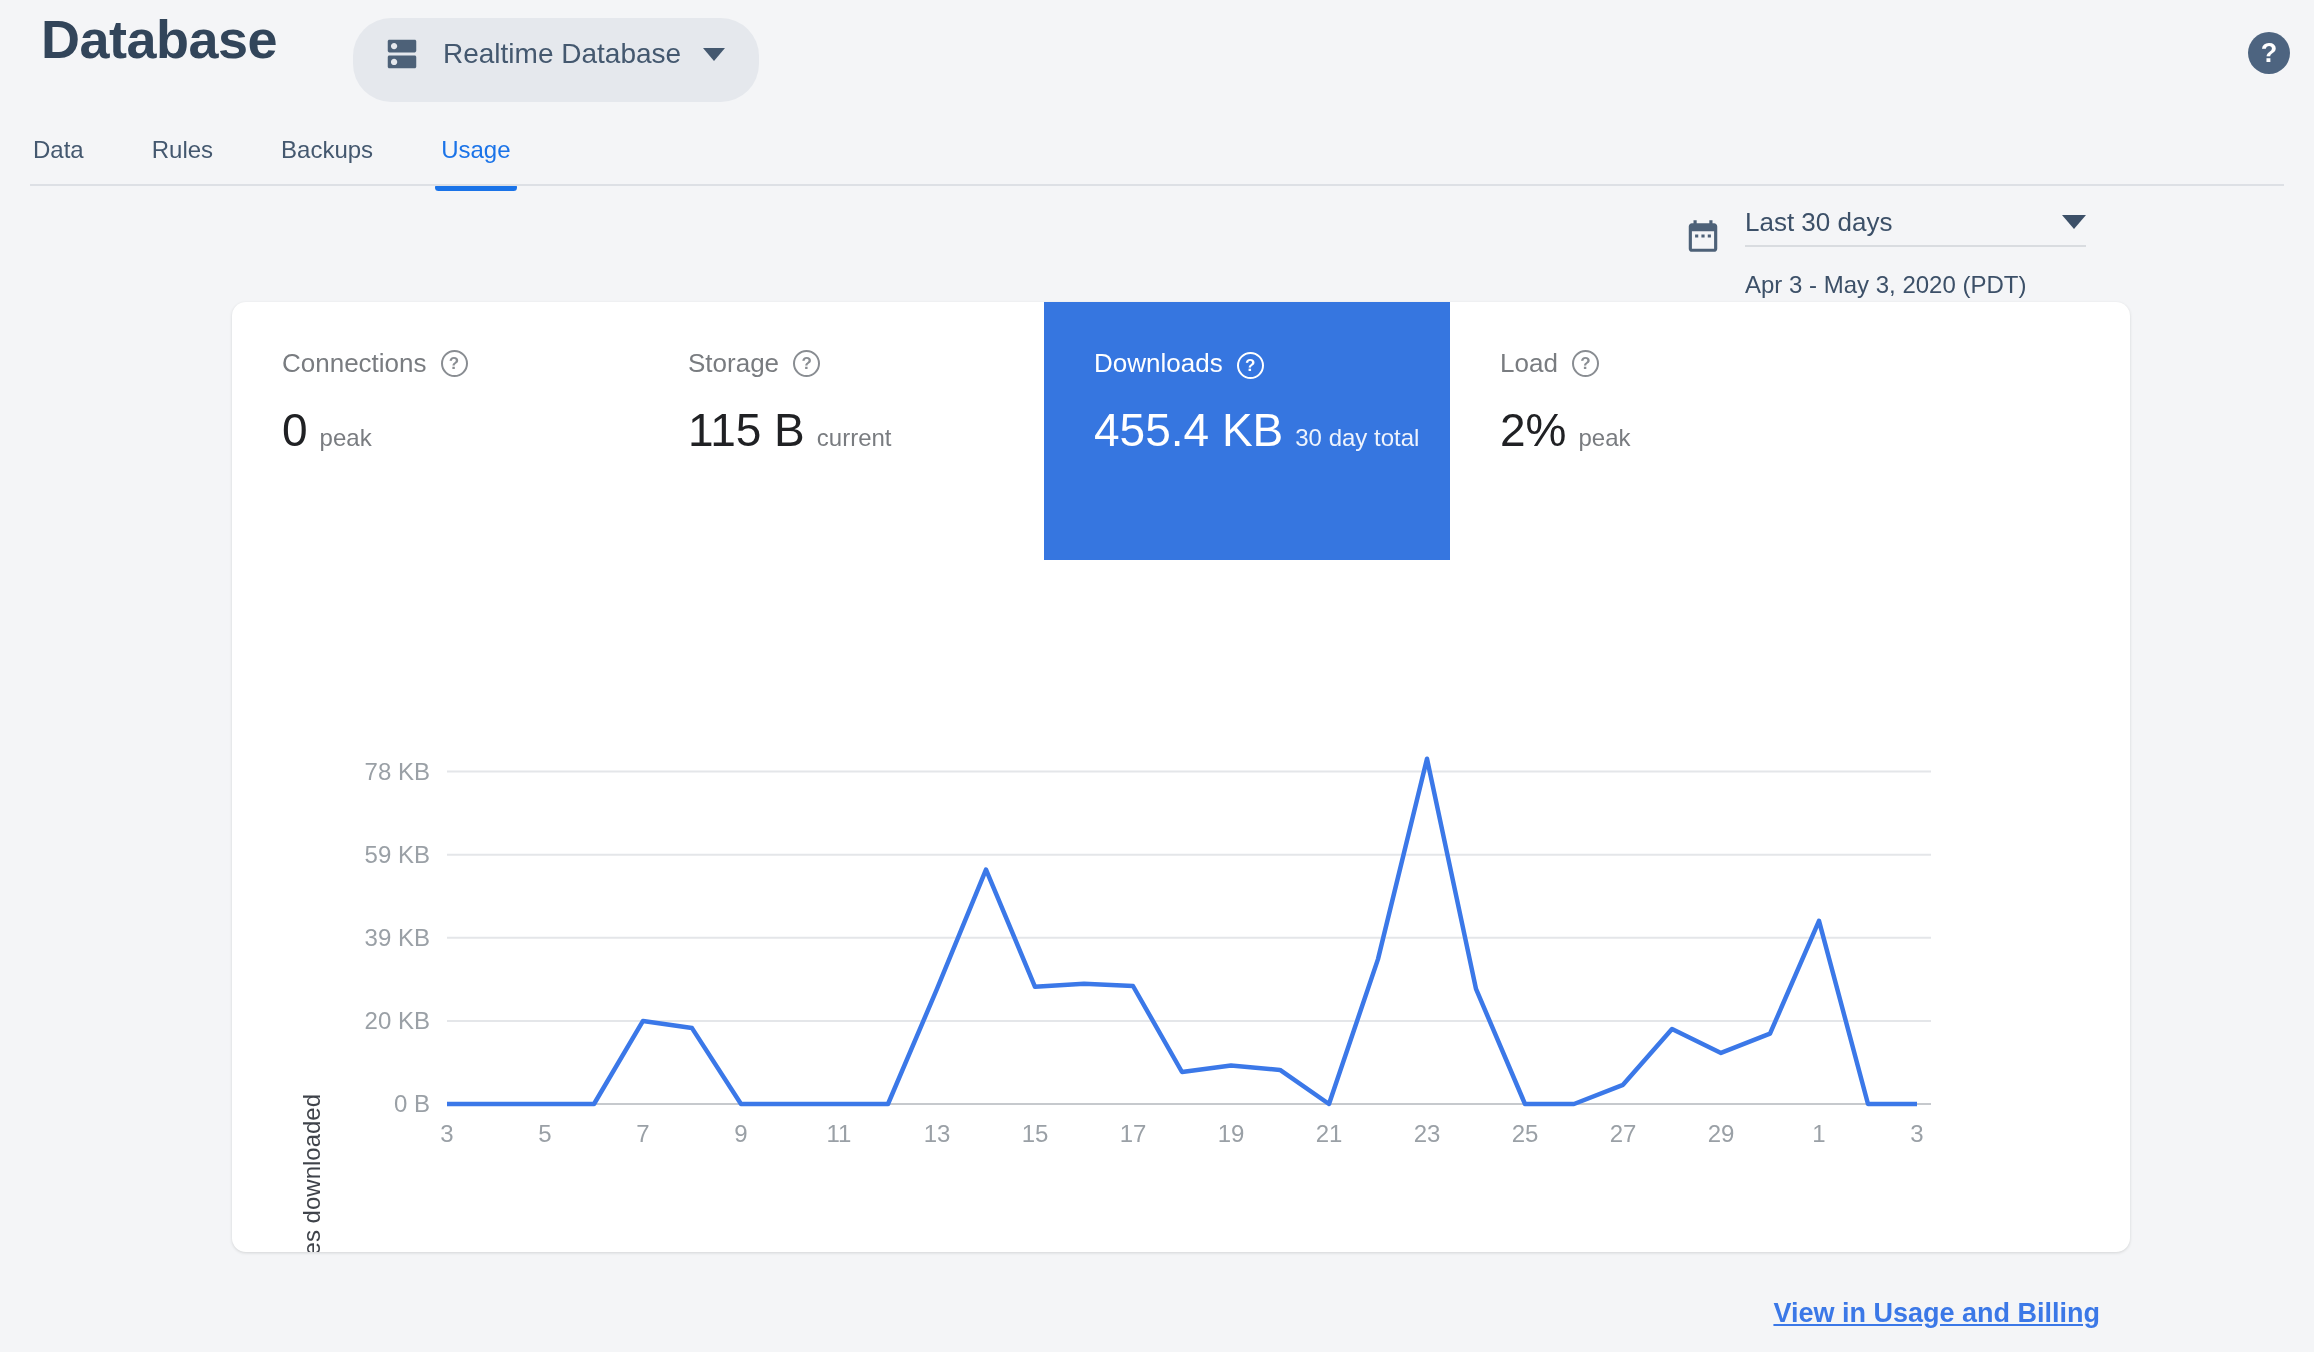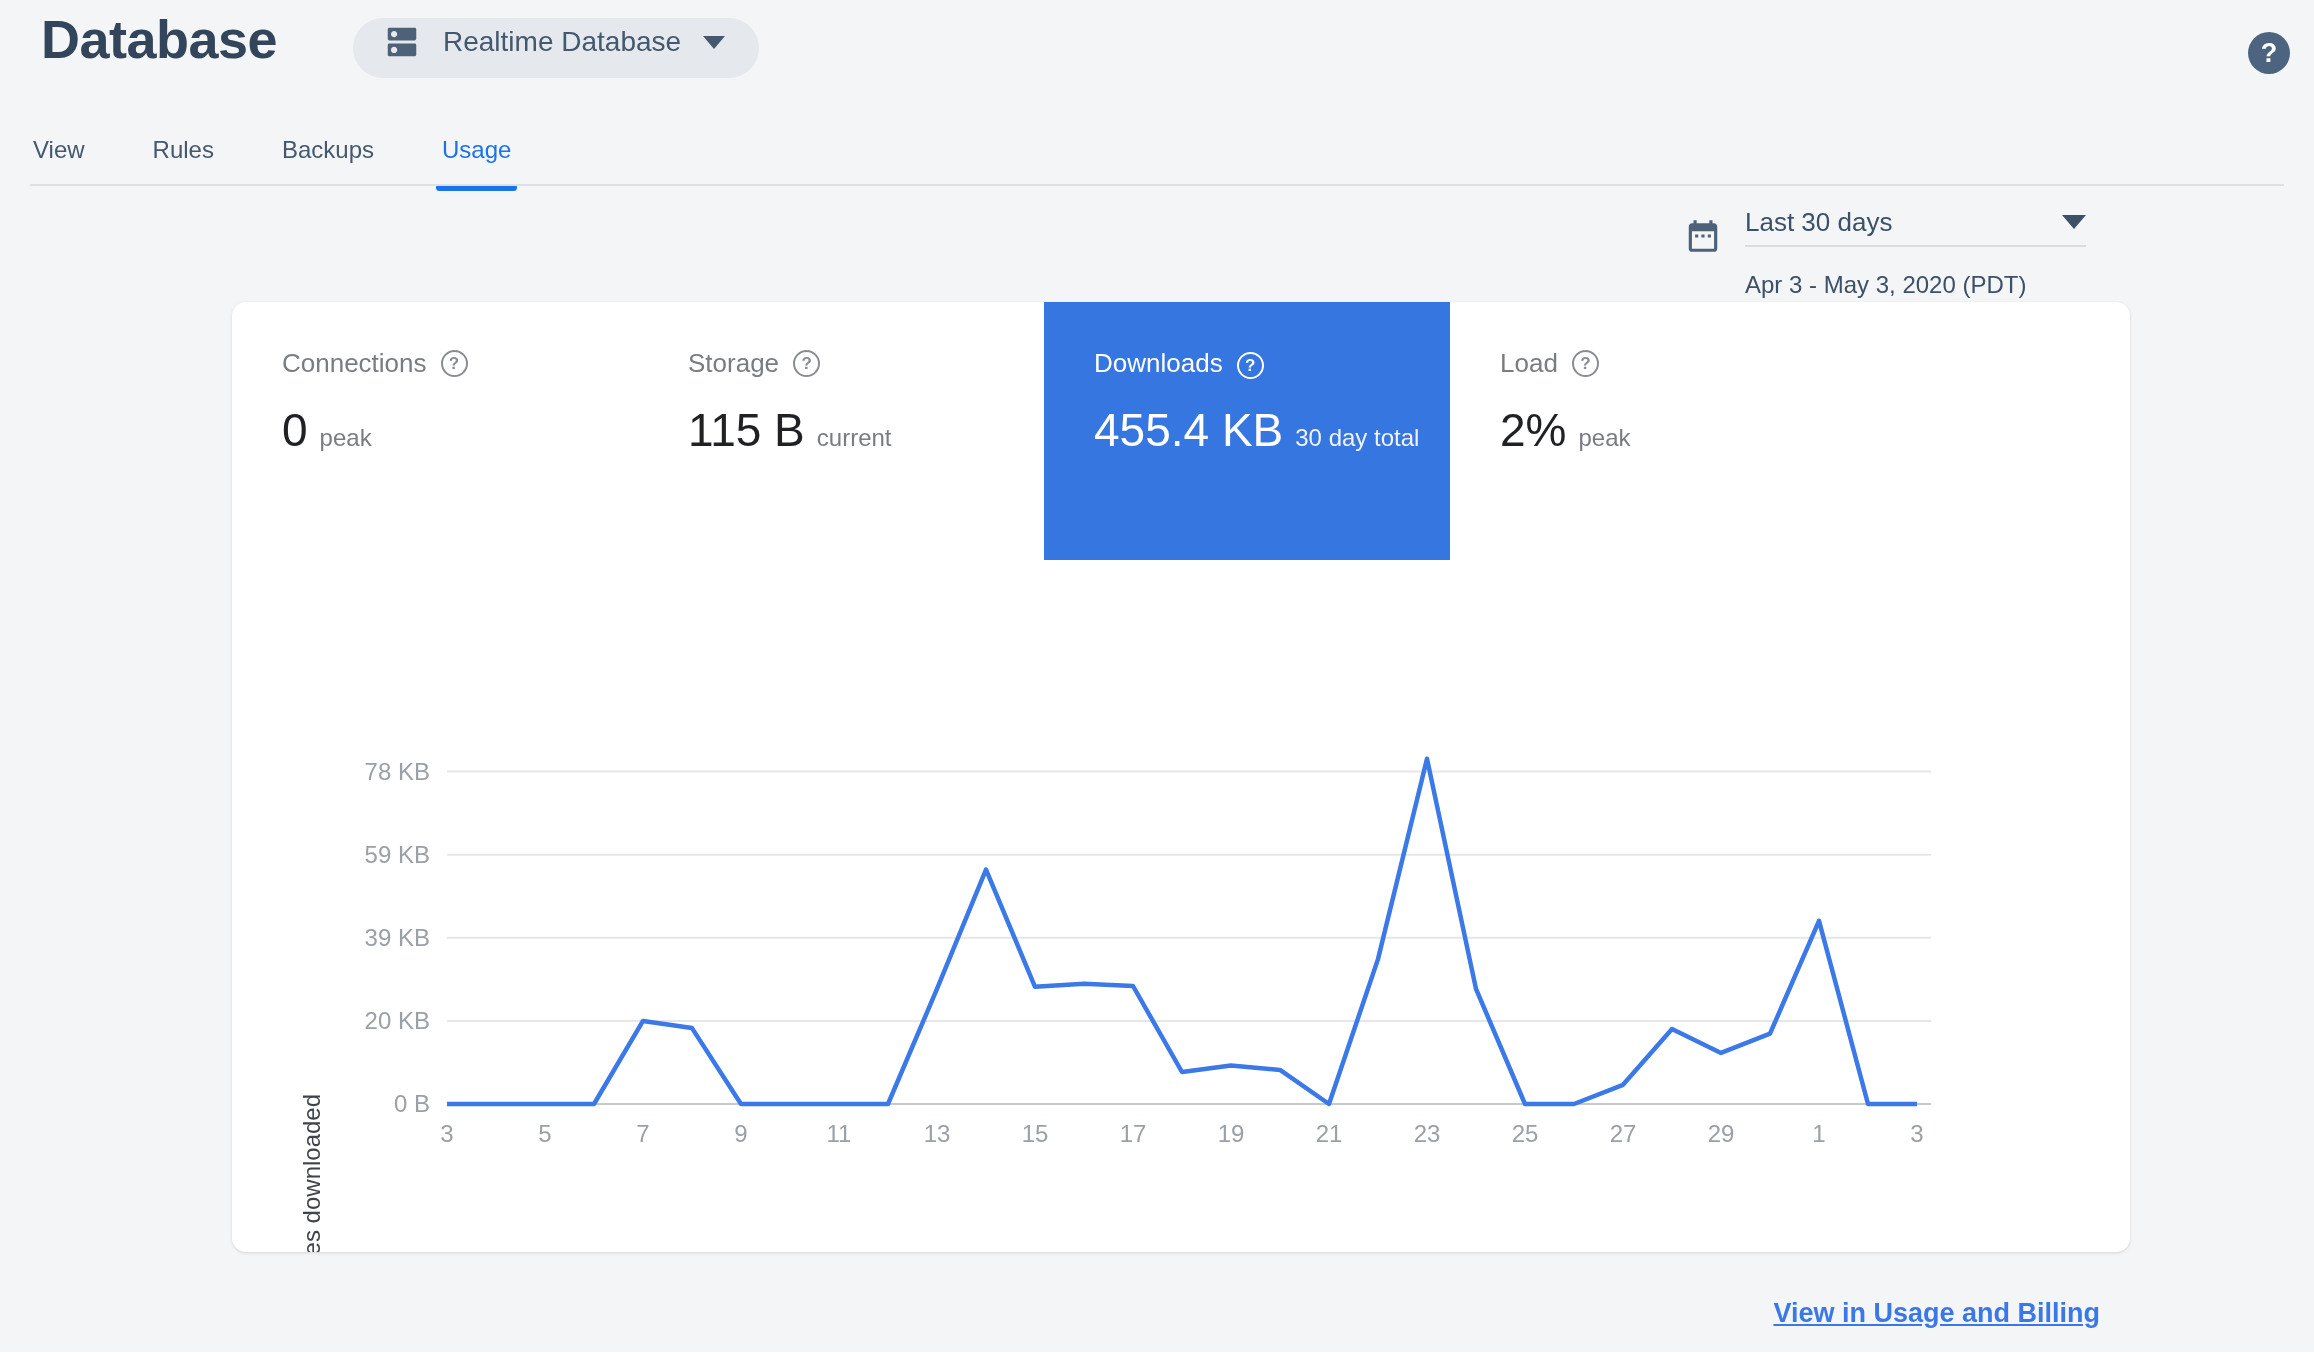--- a/index.html
+++ b/index.html
@@ -7,21 +7,21 @@
   body { font-family:"Liberation Sans", sans-serif; background:#f4f5f7; position:relative; overflow:hidden; }
 
   .page { position:relative; width:2314px; height:1366px; background:#f4f5f7; }
 
   
   .page-title {
     position:absolute; left:33px; top:8px;
     font-size:54px; font-weight:600; color:#32455a; letter-spacing:-0.5px;margin-left:8px;
   }
   .db-pill {
-    position:absolute; left:353px; top:18px; height:60px;
+    position:absolute; left:353px; top:18px; height:84px;
     background:#e5e8ed; border-radius:38px;
     display:flex; align-items:center; gap:22px; padding:0 34px 12px 30px;
     cursor:pointer;
   }
   .db-pill .db-icon svg { display:block; }
   .db-pill .pill-label { font-size:28px; color:#44586f; }
   .caret-down {
     width:0; height:0;
     border-left:11px solid transparent; border-right:11px solid transparent;
     border-top:13px solid #44586f;
@@ -116,21 +116,21 @@
     <span class="pill-label">Realtime Database</span>
     <span class="caret-down"></span>
   </div>
 
   <div class="help-circle">
     <span>?</span>
   </div>
 
   <nav class="tabs">
     <div class="tab">
-      <span>View</span>
+      <span>Data</span>
     </div>
     <div class="tab">
       <span>Rules</span>
     </div>
     <div class="tab">
       <span>Backups</span>
     </div>
     <div class="tab active">
       <span>Usage</span>
       <span class="underline"></span>

